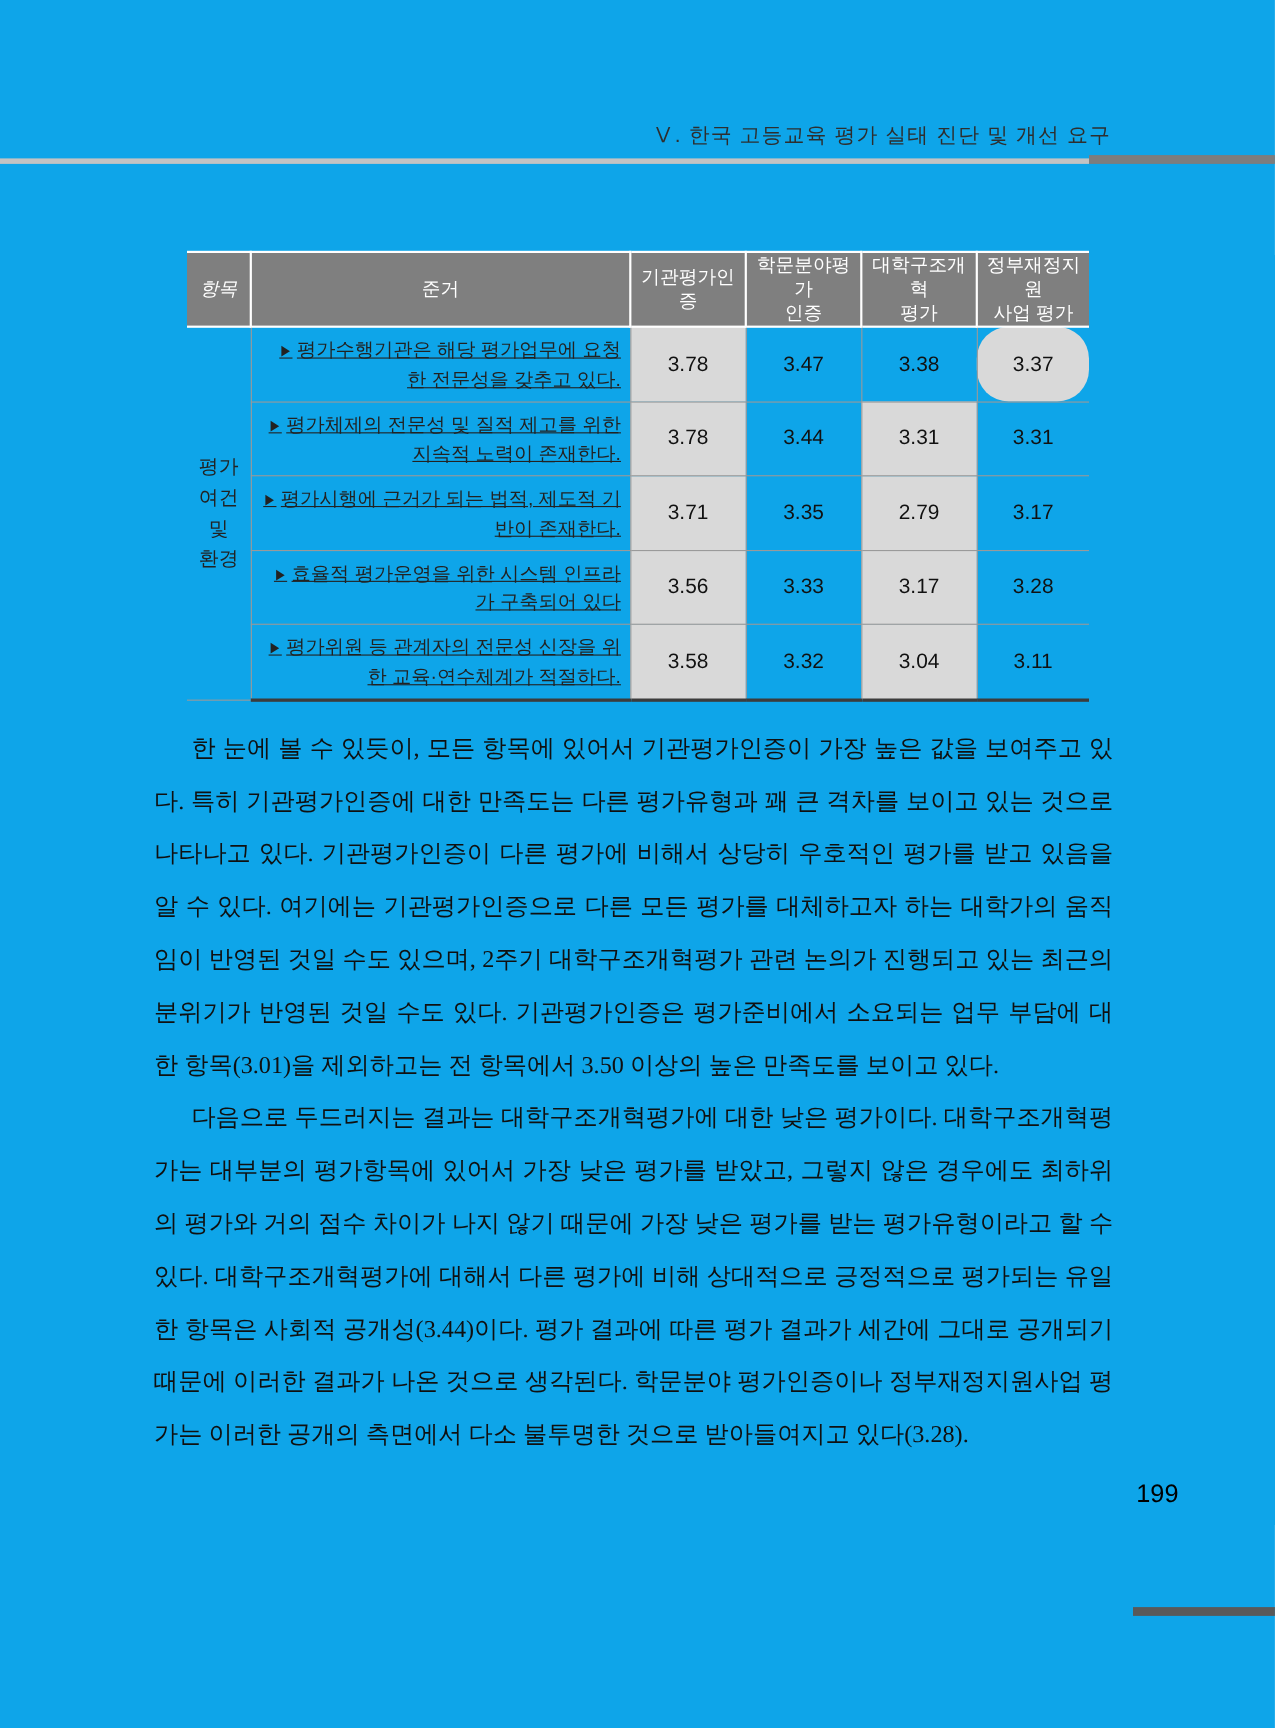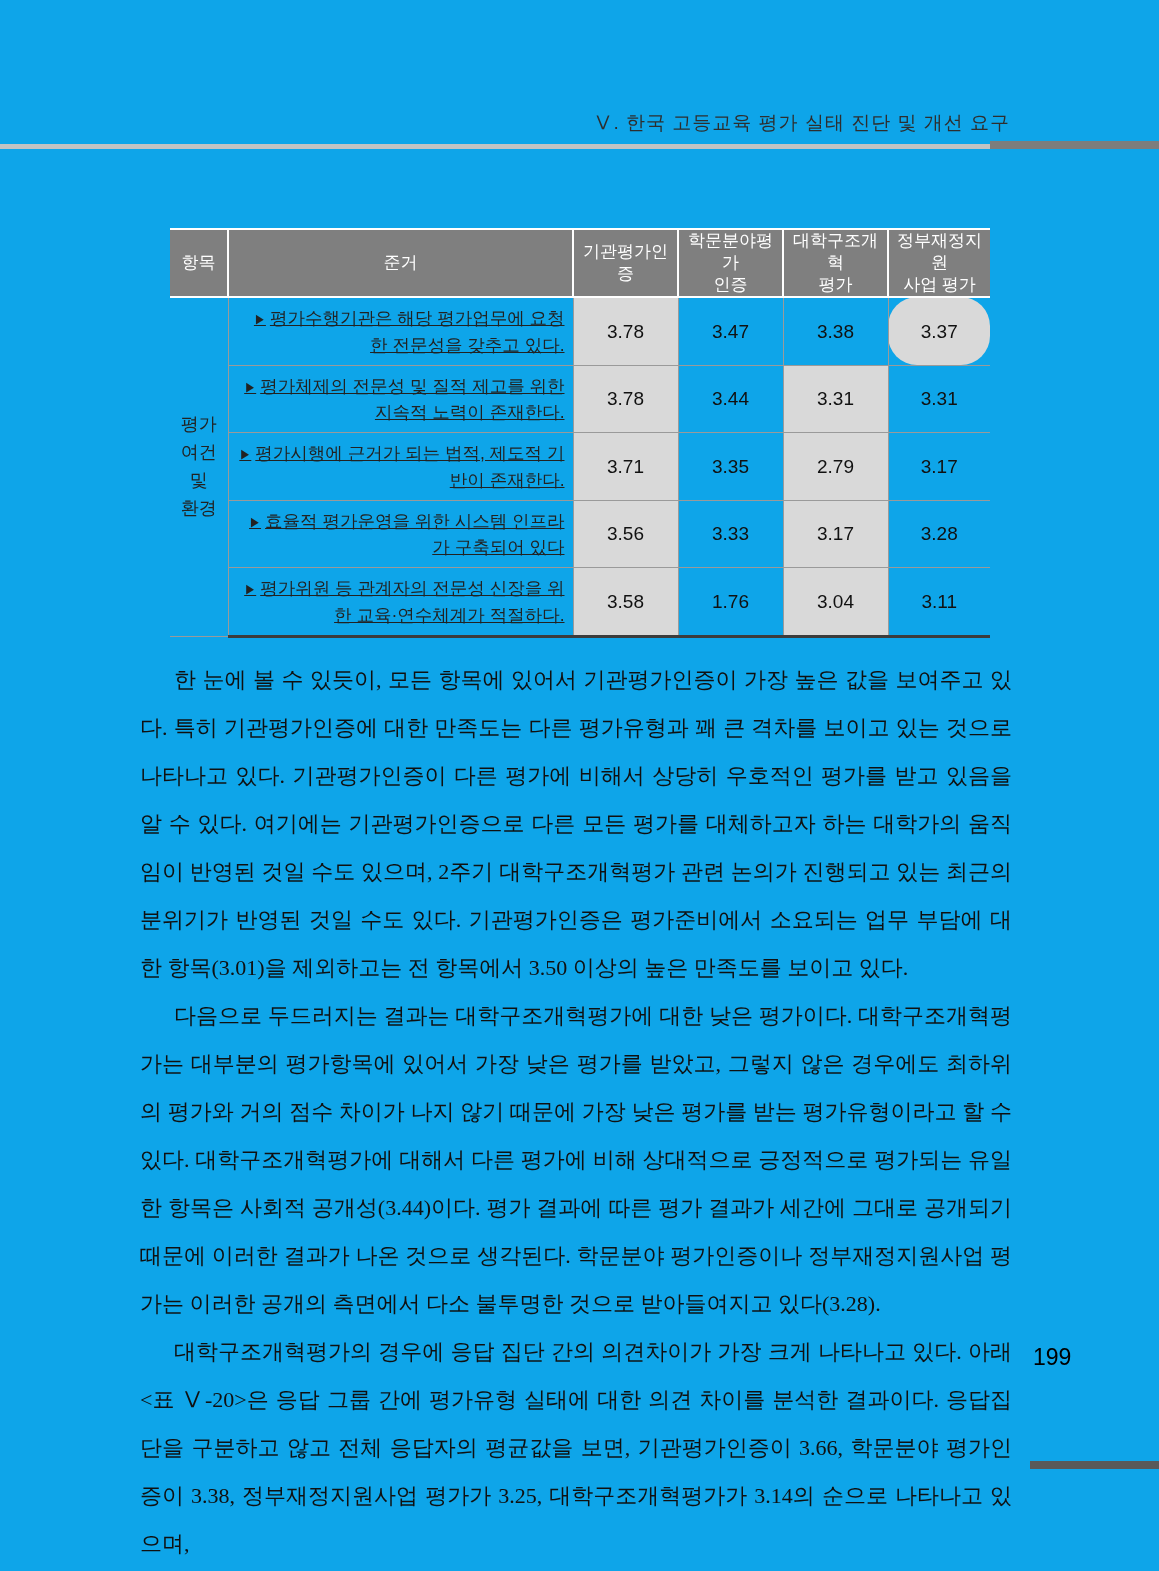--- a/index.html
+++ b/index.html
@@ -31,21 +31,21 @@
     position:absolute; left:170px; top:228px;
     width:820px; border-collapse:collapse; table-layout:fixed;
   }
   table.eval th {
     background:#7f7f7f; color:#ffffff;
     font-weight:normal; font-size:17px; line-height:1.3;
     border:2px solid #ffffff;
     height:49px; text-align:center; vertical-align:middle;
     white-space:pre-line; padding:0 2px;
   }
-  table.eval th:first-child { border-left:none; }
+  table.eval th:first-child { border-left:none;font-style:italic; }
   table.eval th:last-child  { border-right:none; }
   table.eval td {
     border:1px solid #9a9a9a;
     vertical-align:middle; color:#111;
   }
   table.eval td.group {
     border-left:none;
     text-align:center; font-size:18px; line-height:1.55;
     white-space:pre-line; color:#222;
   }
@@ -152,29 +152,28 @@
         <td class="num shaded">3.56</td>
         <td class="num">3.33</td>
         <td class="num shaded">3.17</td>
         <td class="num">3.28</td>
       </tr>
       <tr class="last">
         <td class="crit">
           <span class="hang"><span class="bullet">▶</span><span>평가위원 등 관계자의 전문성 신장을 위한 교육·연수체계가 적절하다.</span></span>
         </td>
         <td class="num shaded">3.58</td>
-        <td class="num">1.76</td>
+        <td class="num">3.32</td>
         <td class="num shaded">3.04</td>
         <td class="num">3.11</td>
       </tr>
     </tbody>
   </table>
 
   <div class="body-text">
     <p>한 눈에 볼 수 있듯이, 모든 항목에 있어서 기관평가인증이 가장 높은 값을 보여주고 있다. 특히 기관평가인증에 대한 만족도는 다른 평가유형과 꽤 큰 격차를 보이고 있는 것으로 나타나고 있다. 기관평가인증이 다른 평가에 비해서 상당히 우호적인 평가를 받고 있음을 알 수 있다. 여기에는 기관평가인증으로 다른 모든 평가를 대체하고자 하는 대학가의 움직임이 반영된 것일 수도 있으며,  2주기 대학구조개혁평가 관련 논의가 진행되고 있는 최근의 분위기가 반영된 것일 수도 있다. 기관평가인증은 평가준비에서 소요되는 업무 부담에 대한 항목(3.01)을 제외하고는 전 항목에서 3.50 이상의 높은 만족도를 보이고 있다.</p>
     <p>다음으로 두드러지는 결과는 대학구조개혁평가에 대한 낮은 평가이다. 대학구조개혁평가는 대부분의 평가항목에 있어서 가장 낮은 평가를 받았고, 그렇지 않은 경우에도 최하위의 평가와 거의 점수 차이가 나지 않기 때문에 가장 낮은 평가를 받는 평가유형이라고 할 수 있다. 대학구조개혁평가에 대해서 다른 평가에 비해 상대적으로 긍정적으로 평가되는 유일한 항목은 사회적 공개성(3.44)이다. 평가 결과에 따른 평가 결과가 세간에 그대로 공개되기 때문에 이러한 결과가 나온 것으로 생각된다. 학문분야 평가인증이나 정부재정지원사업 평가는 이러한 공개의 측면에서 다소 불투명한 것으로 받아들여지고 있다(3.28).</p>
-    <p>대학구조개혁평가의 경우에 응답 집단 간의 의견차이가 가장 크게 나타나고 있다. 아래 &lt;표 Ⅴ-20&gt;은 응답 그룹 간에 평가유형 실태에 대한 의견 차이를 분석한 결과이다. 응답집단을 구분하고 않고 전체 응답자의 평균값을 보면, 기관평가인증이 3.66, 학문분야 평가인증이 3.38, 정부재정지원사업 평가가 3.25, 대학구조개혁평가가 3.14의 순으로 나타나고 있으며,</p>
   </div>
 
   <div class="page-number">199</div>
   <div class="footer-bar"></div>
 
 </div>
 
 </body></html>

